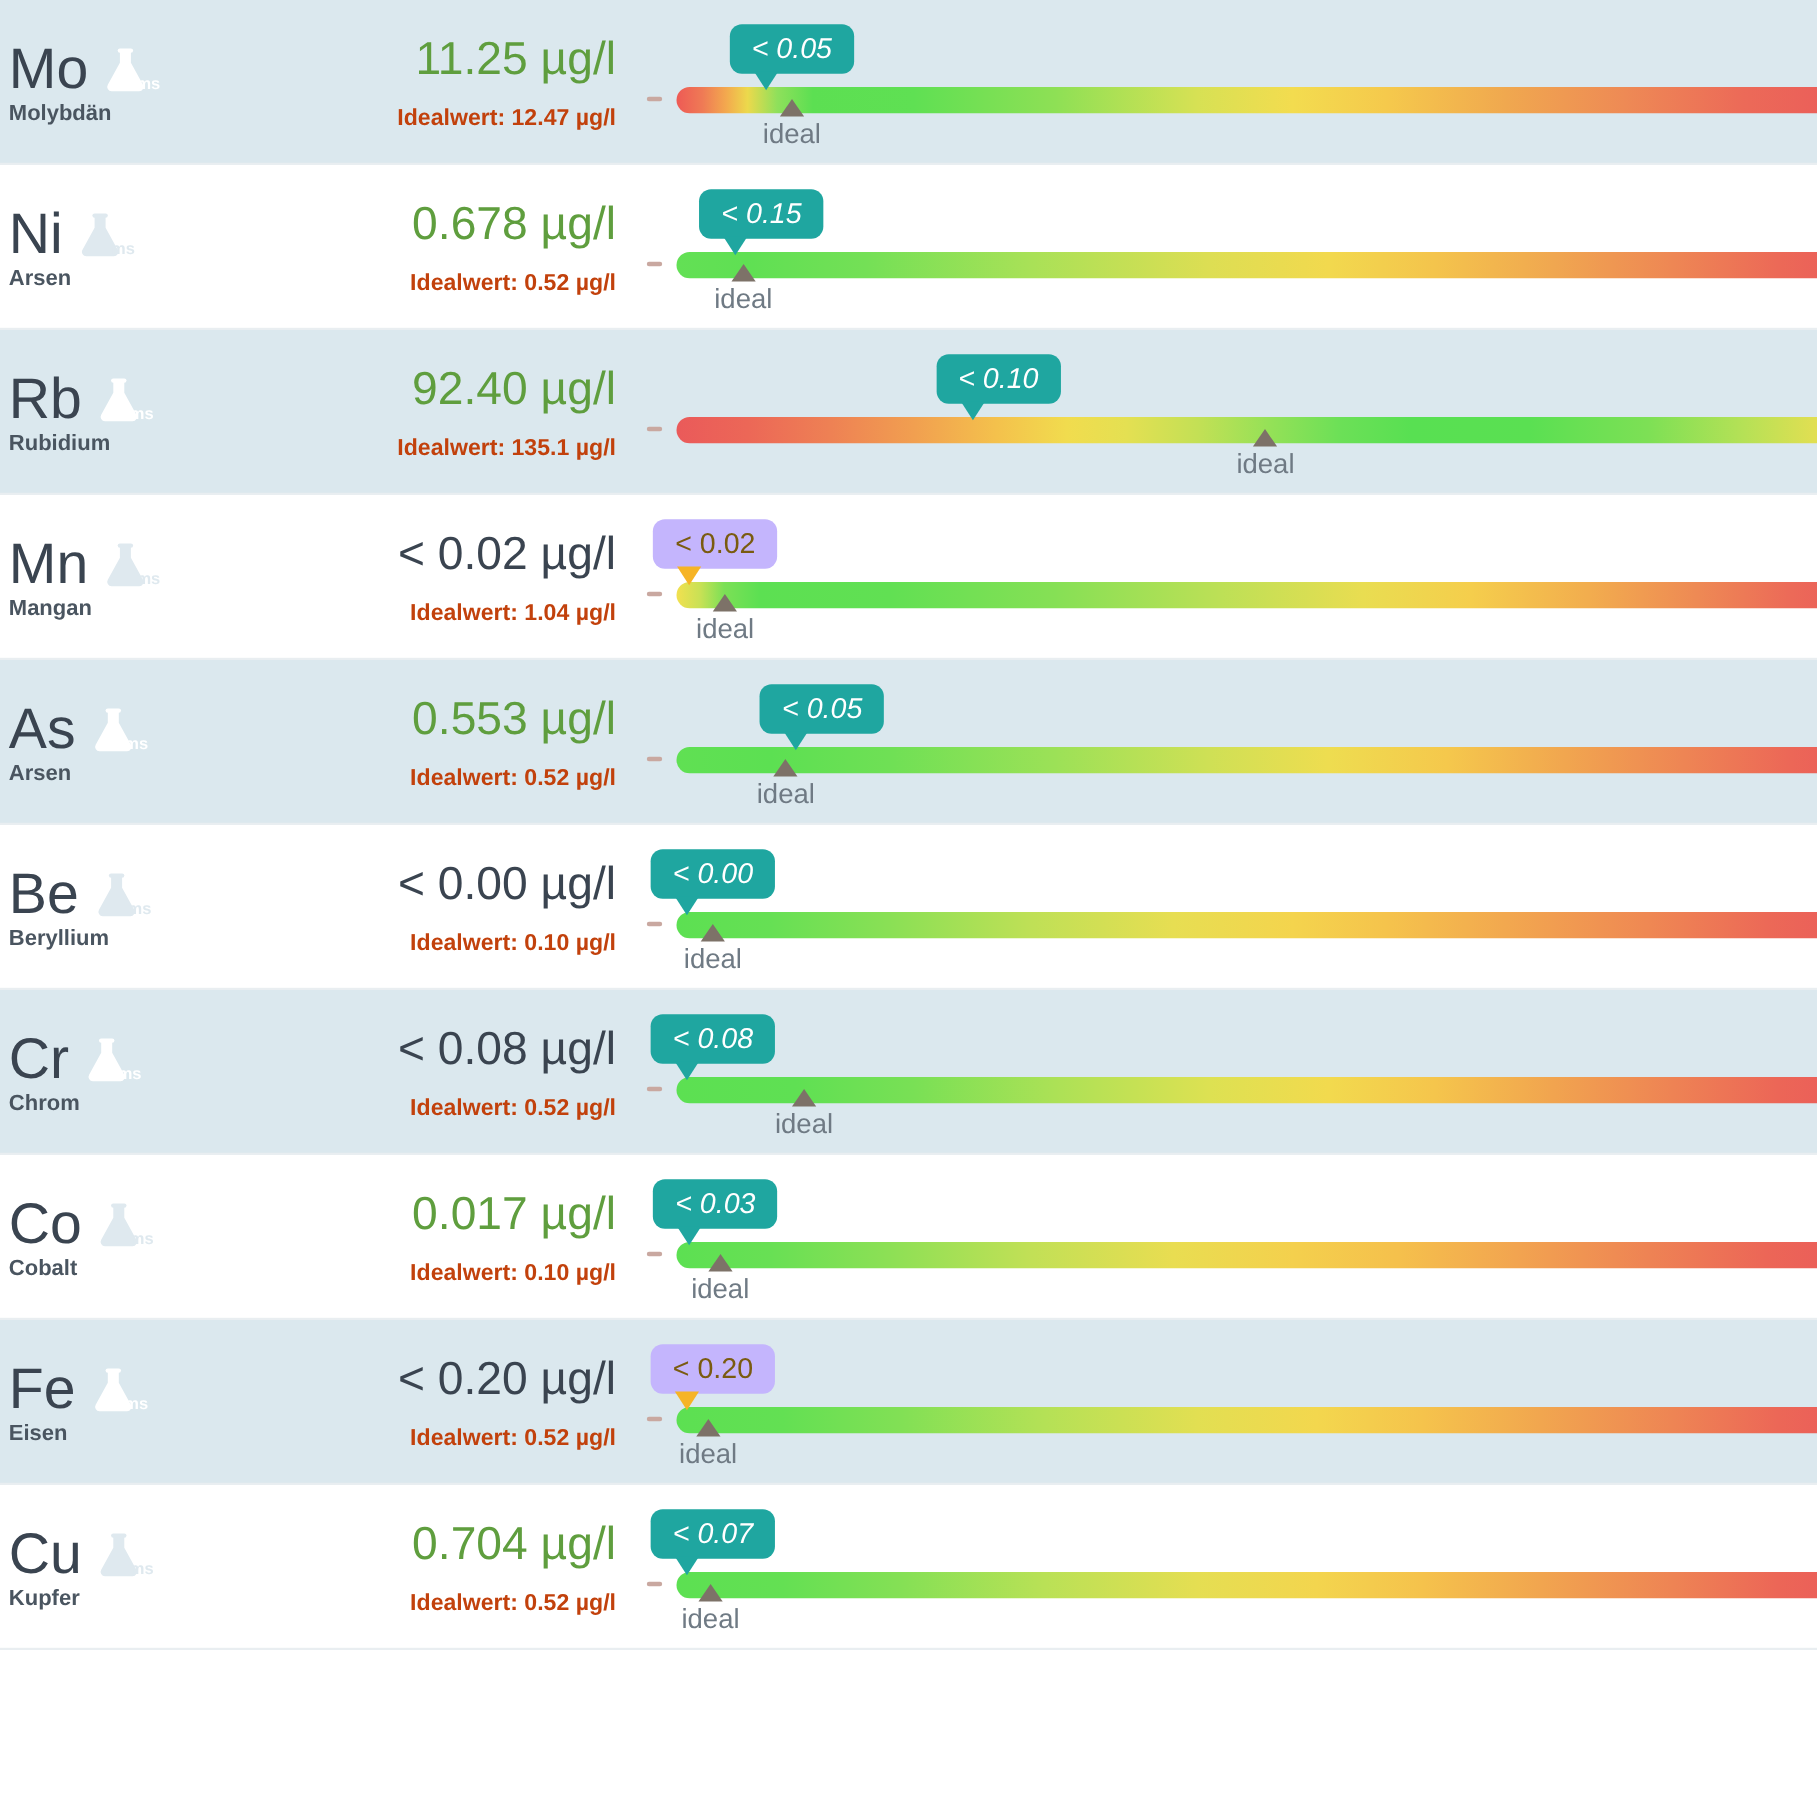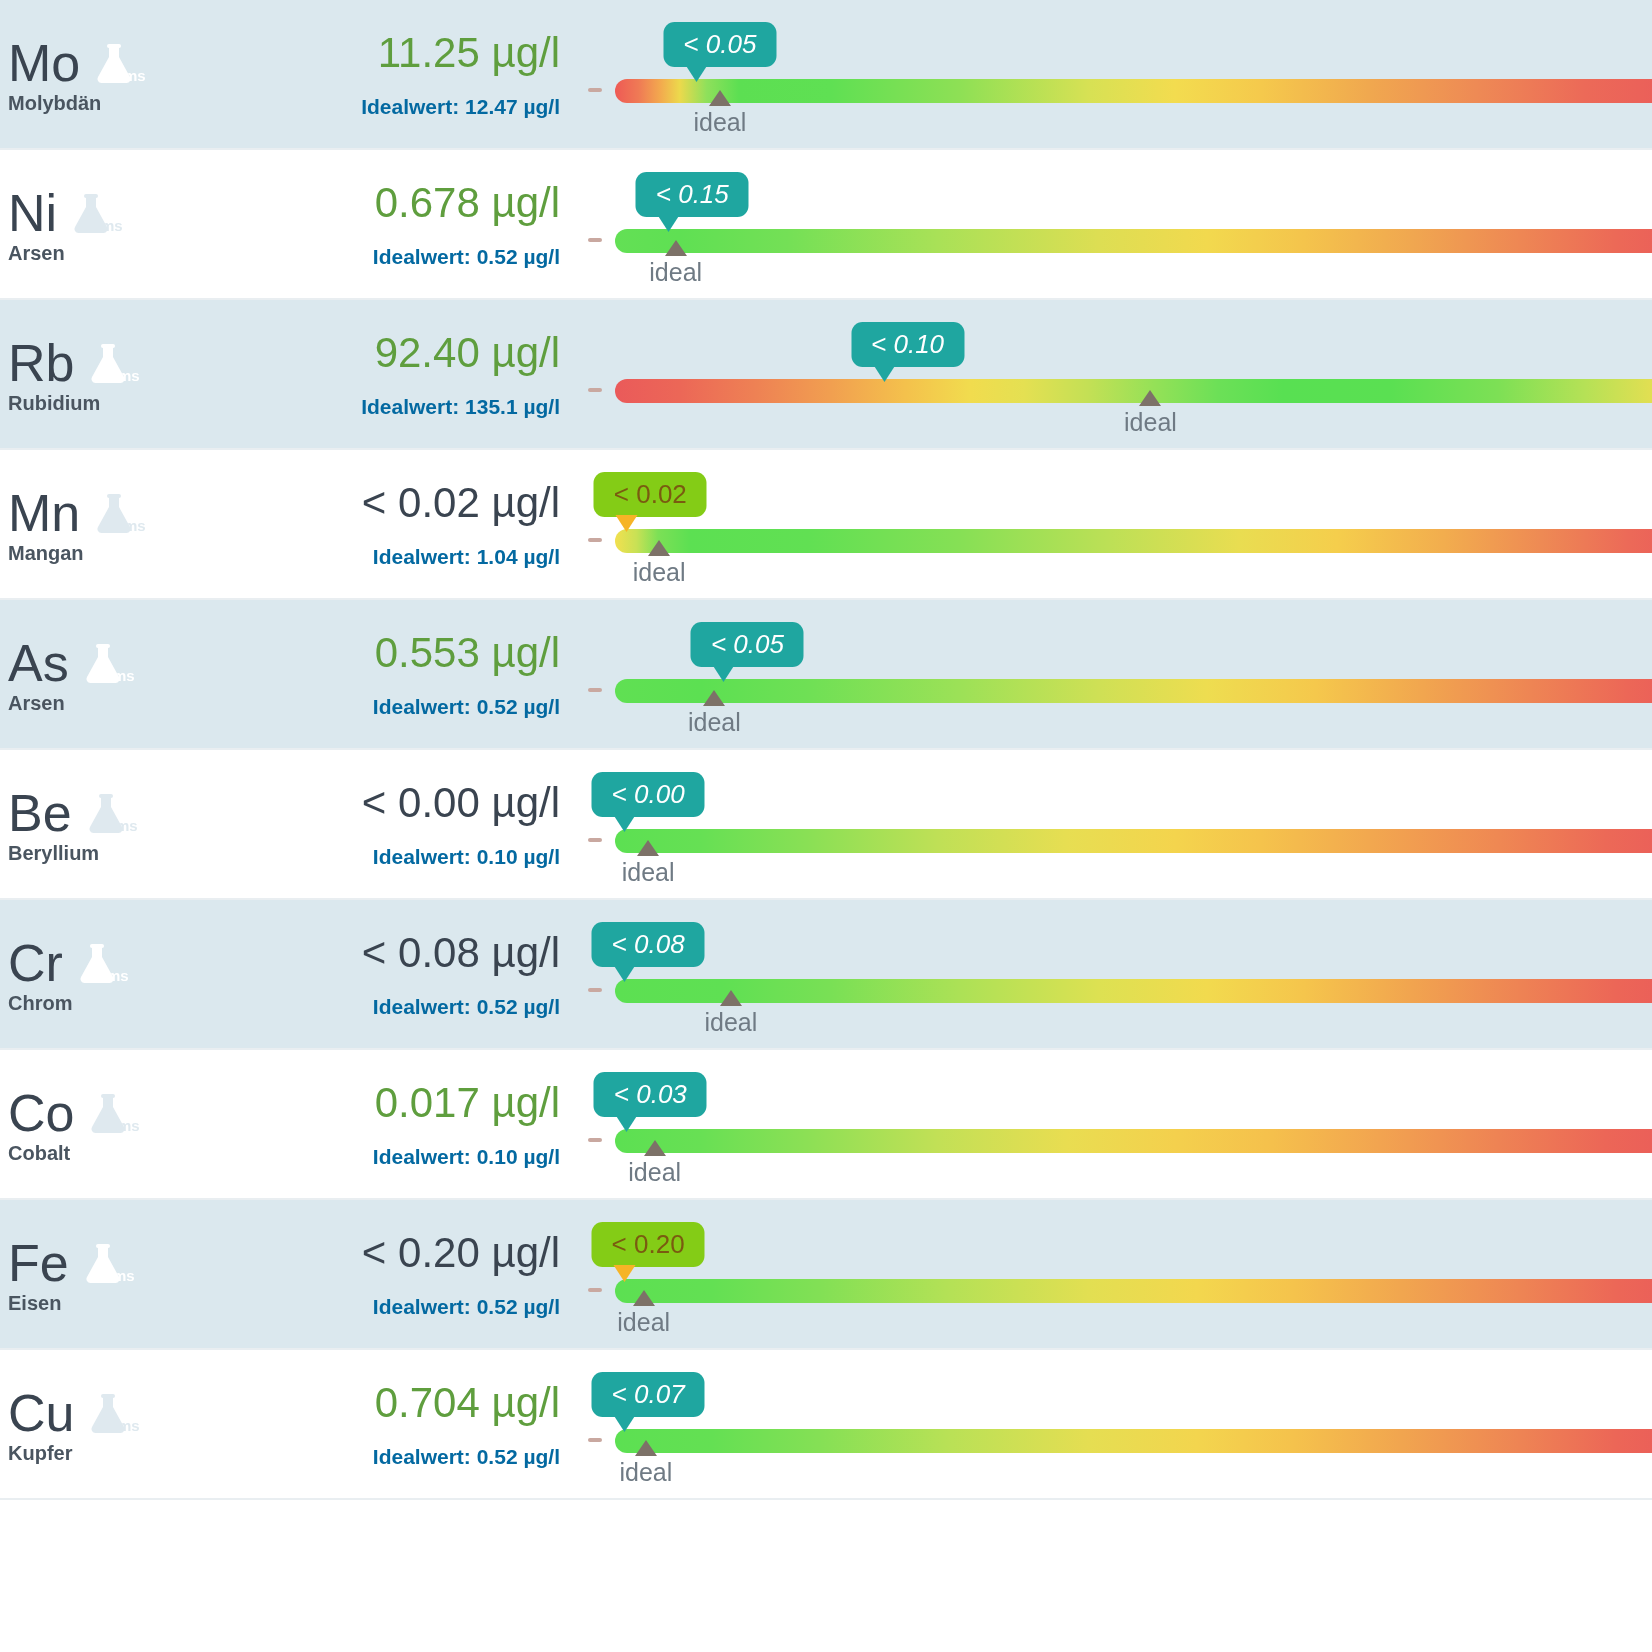--- a/index.html
+++ b/index.html
@@ -64,21 +64,21 @@
   }
   .value{
     font-size:42px;
     font-weight:400;
     white-space:nowrap;
   }
   .value.good{color:#5f9e3e;}
   .value.below{color:#3a4450;}
   .ideal-text{
     font-size:21px;
-    color:#0369a1;
+    color:#c2410c;
     font-weight:600;
     margin-top:21px;
     white-space:nowrap;
   }
 
   
   .gauge{
     position:absolute;
     left:588px;
     right:-40px;
@@ -105,21 +105,21 @@
     position:absolute;
     top:22px;
     transform:translateX(-50%);
     padding:9px 20px 10px 20px;
     border-radius:11px;
     font-size:26px;
     white-space:nowrap;
     line-height:1;
   }
   .badge.teal{background:#1fa6a0;color:#ffffff;font-style:italic;}
-  .badge.amber{background:#84cc16;color:#7a5b10;}
+  .badge.amber{background:#c4b5fd;color:#7a5b10;}
   .badge .tail{
     position:absolute;
     left:22px;
     bottom:-15px;
     width:0;height:0;
     border-left:11px solid transparent;
     border-right:11px solid transparent;
     border-top:17px solid #1fa6a0;
   }
   .badge.amber .tail{border-top-color:#f6b426;}

